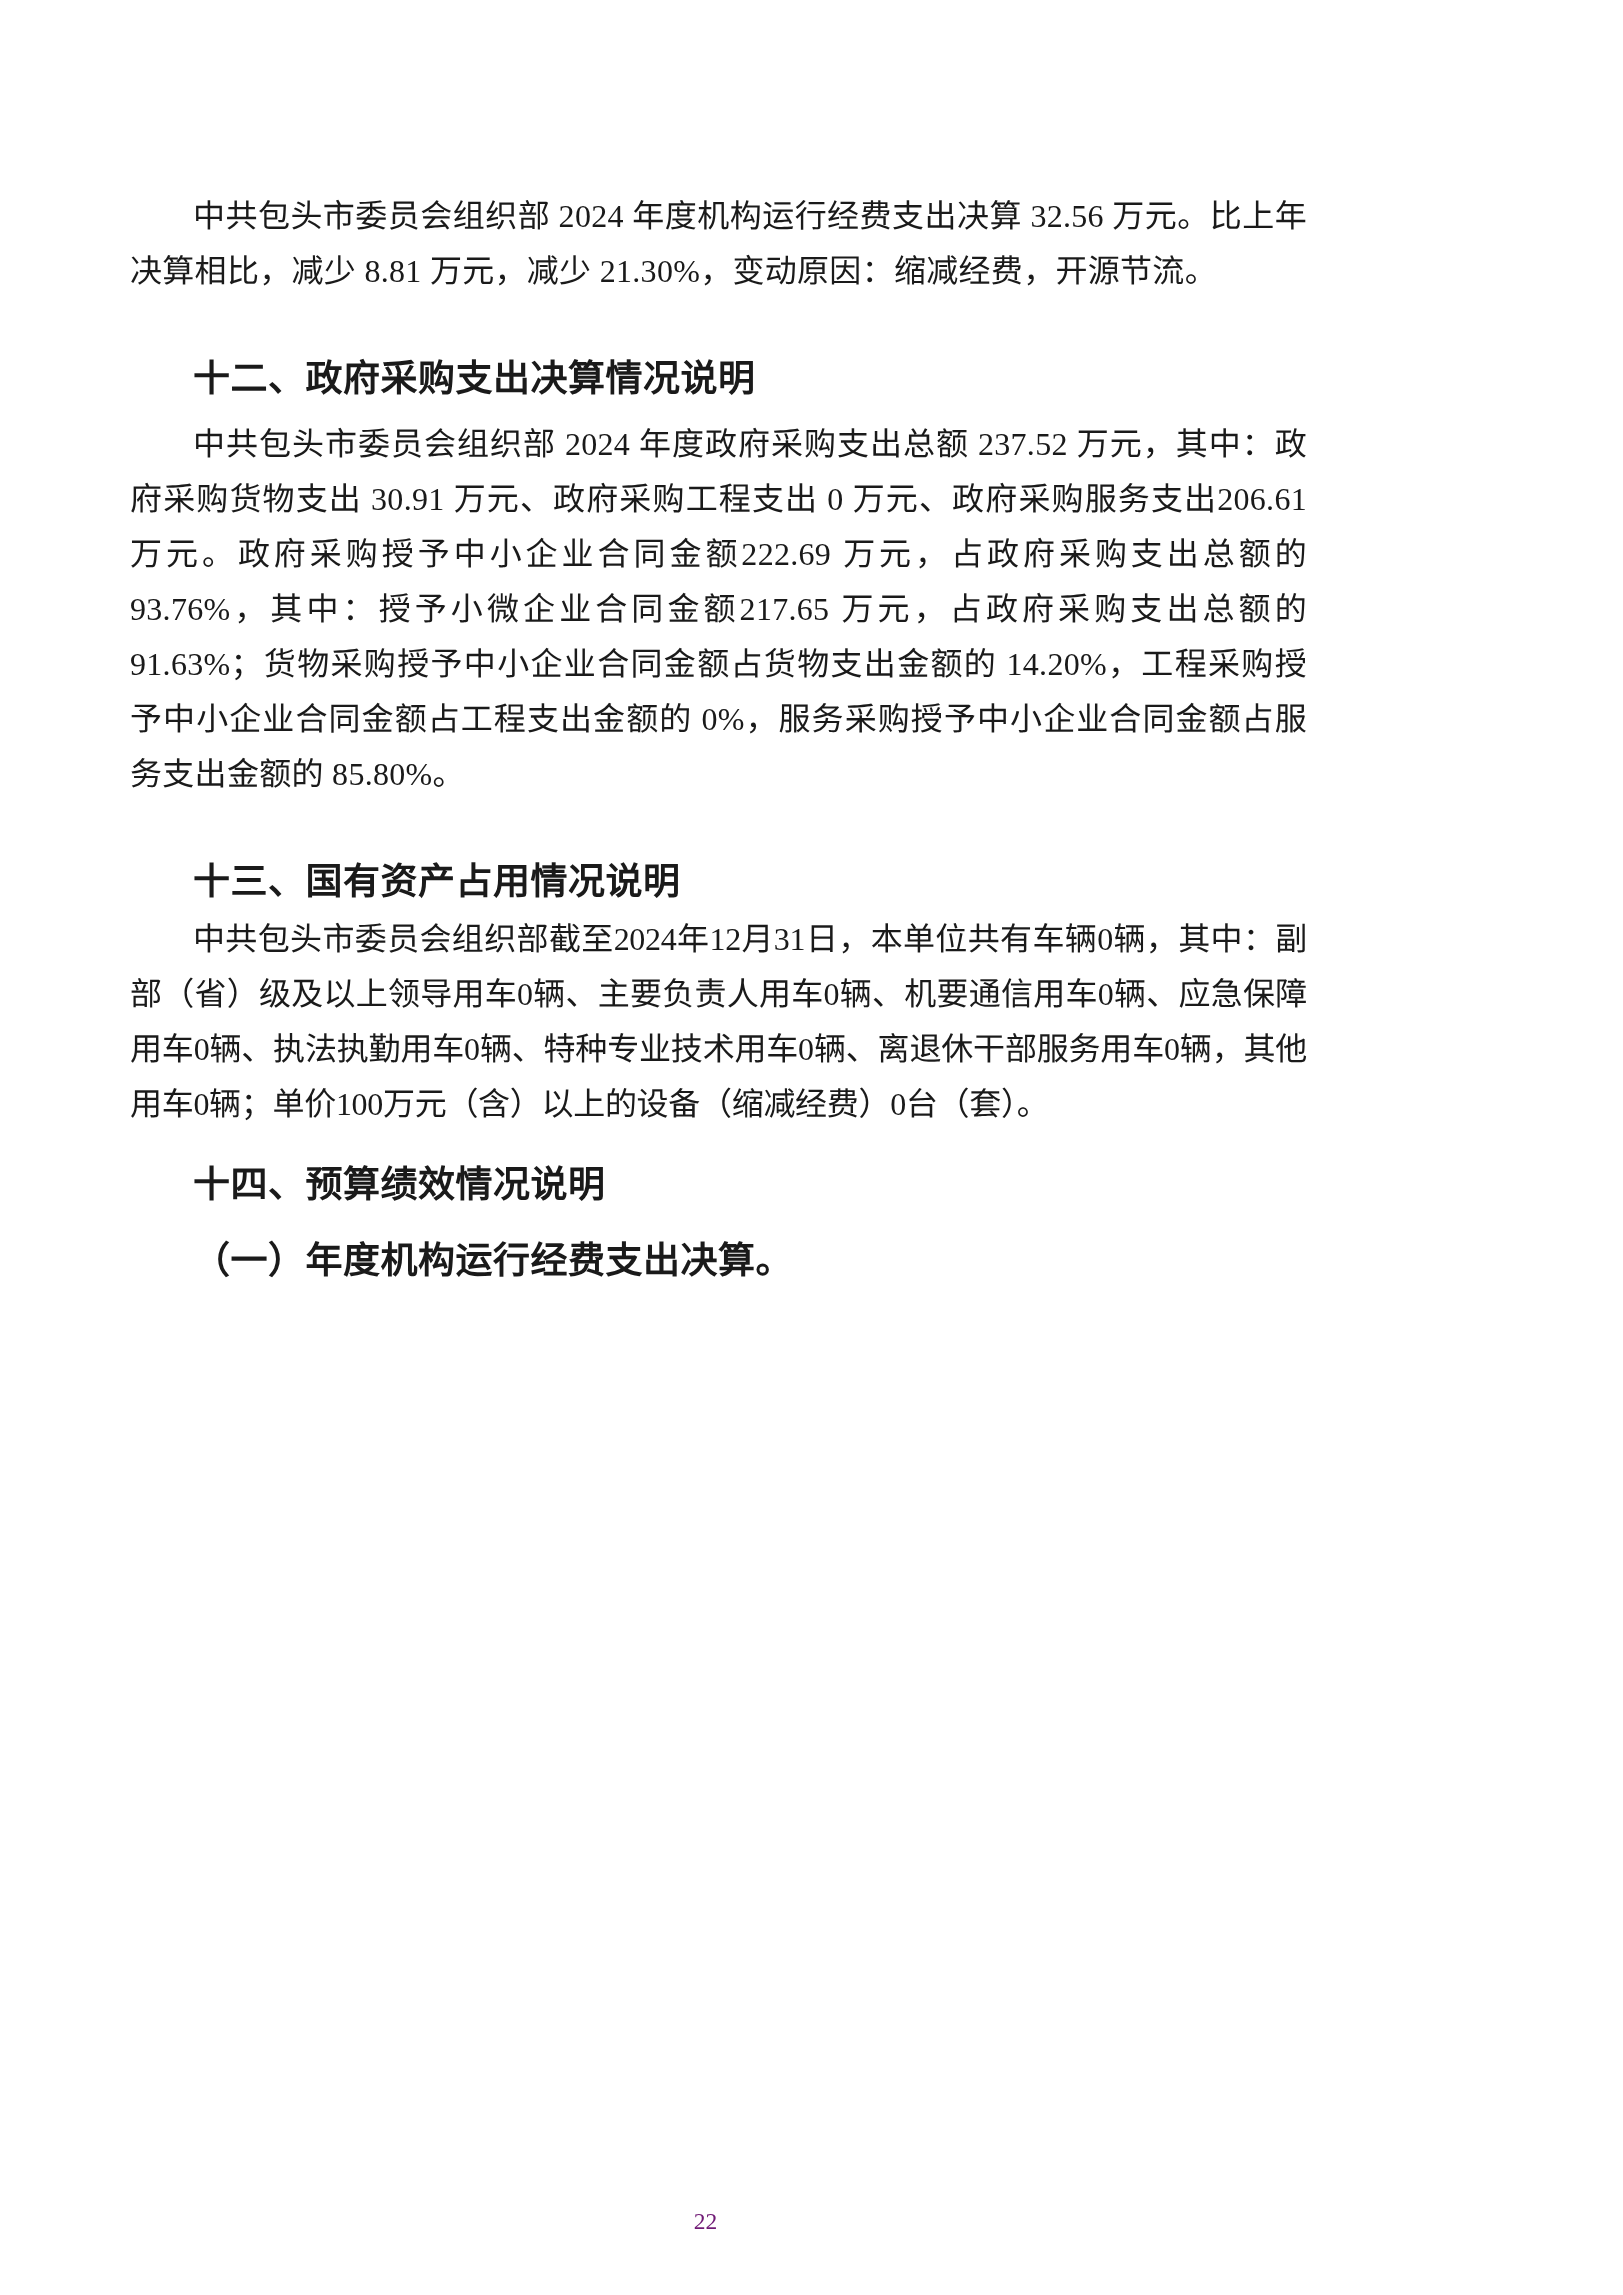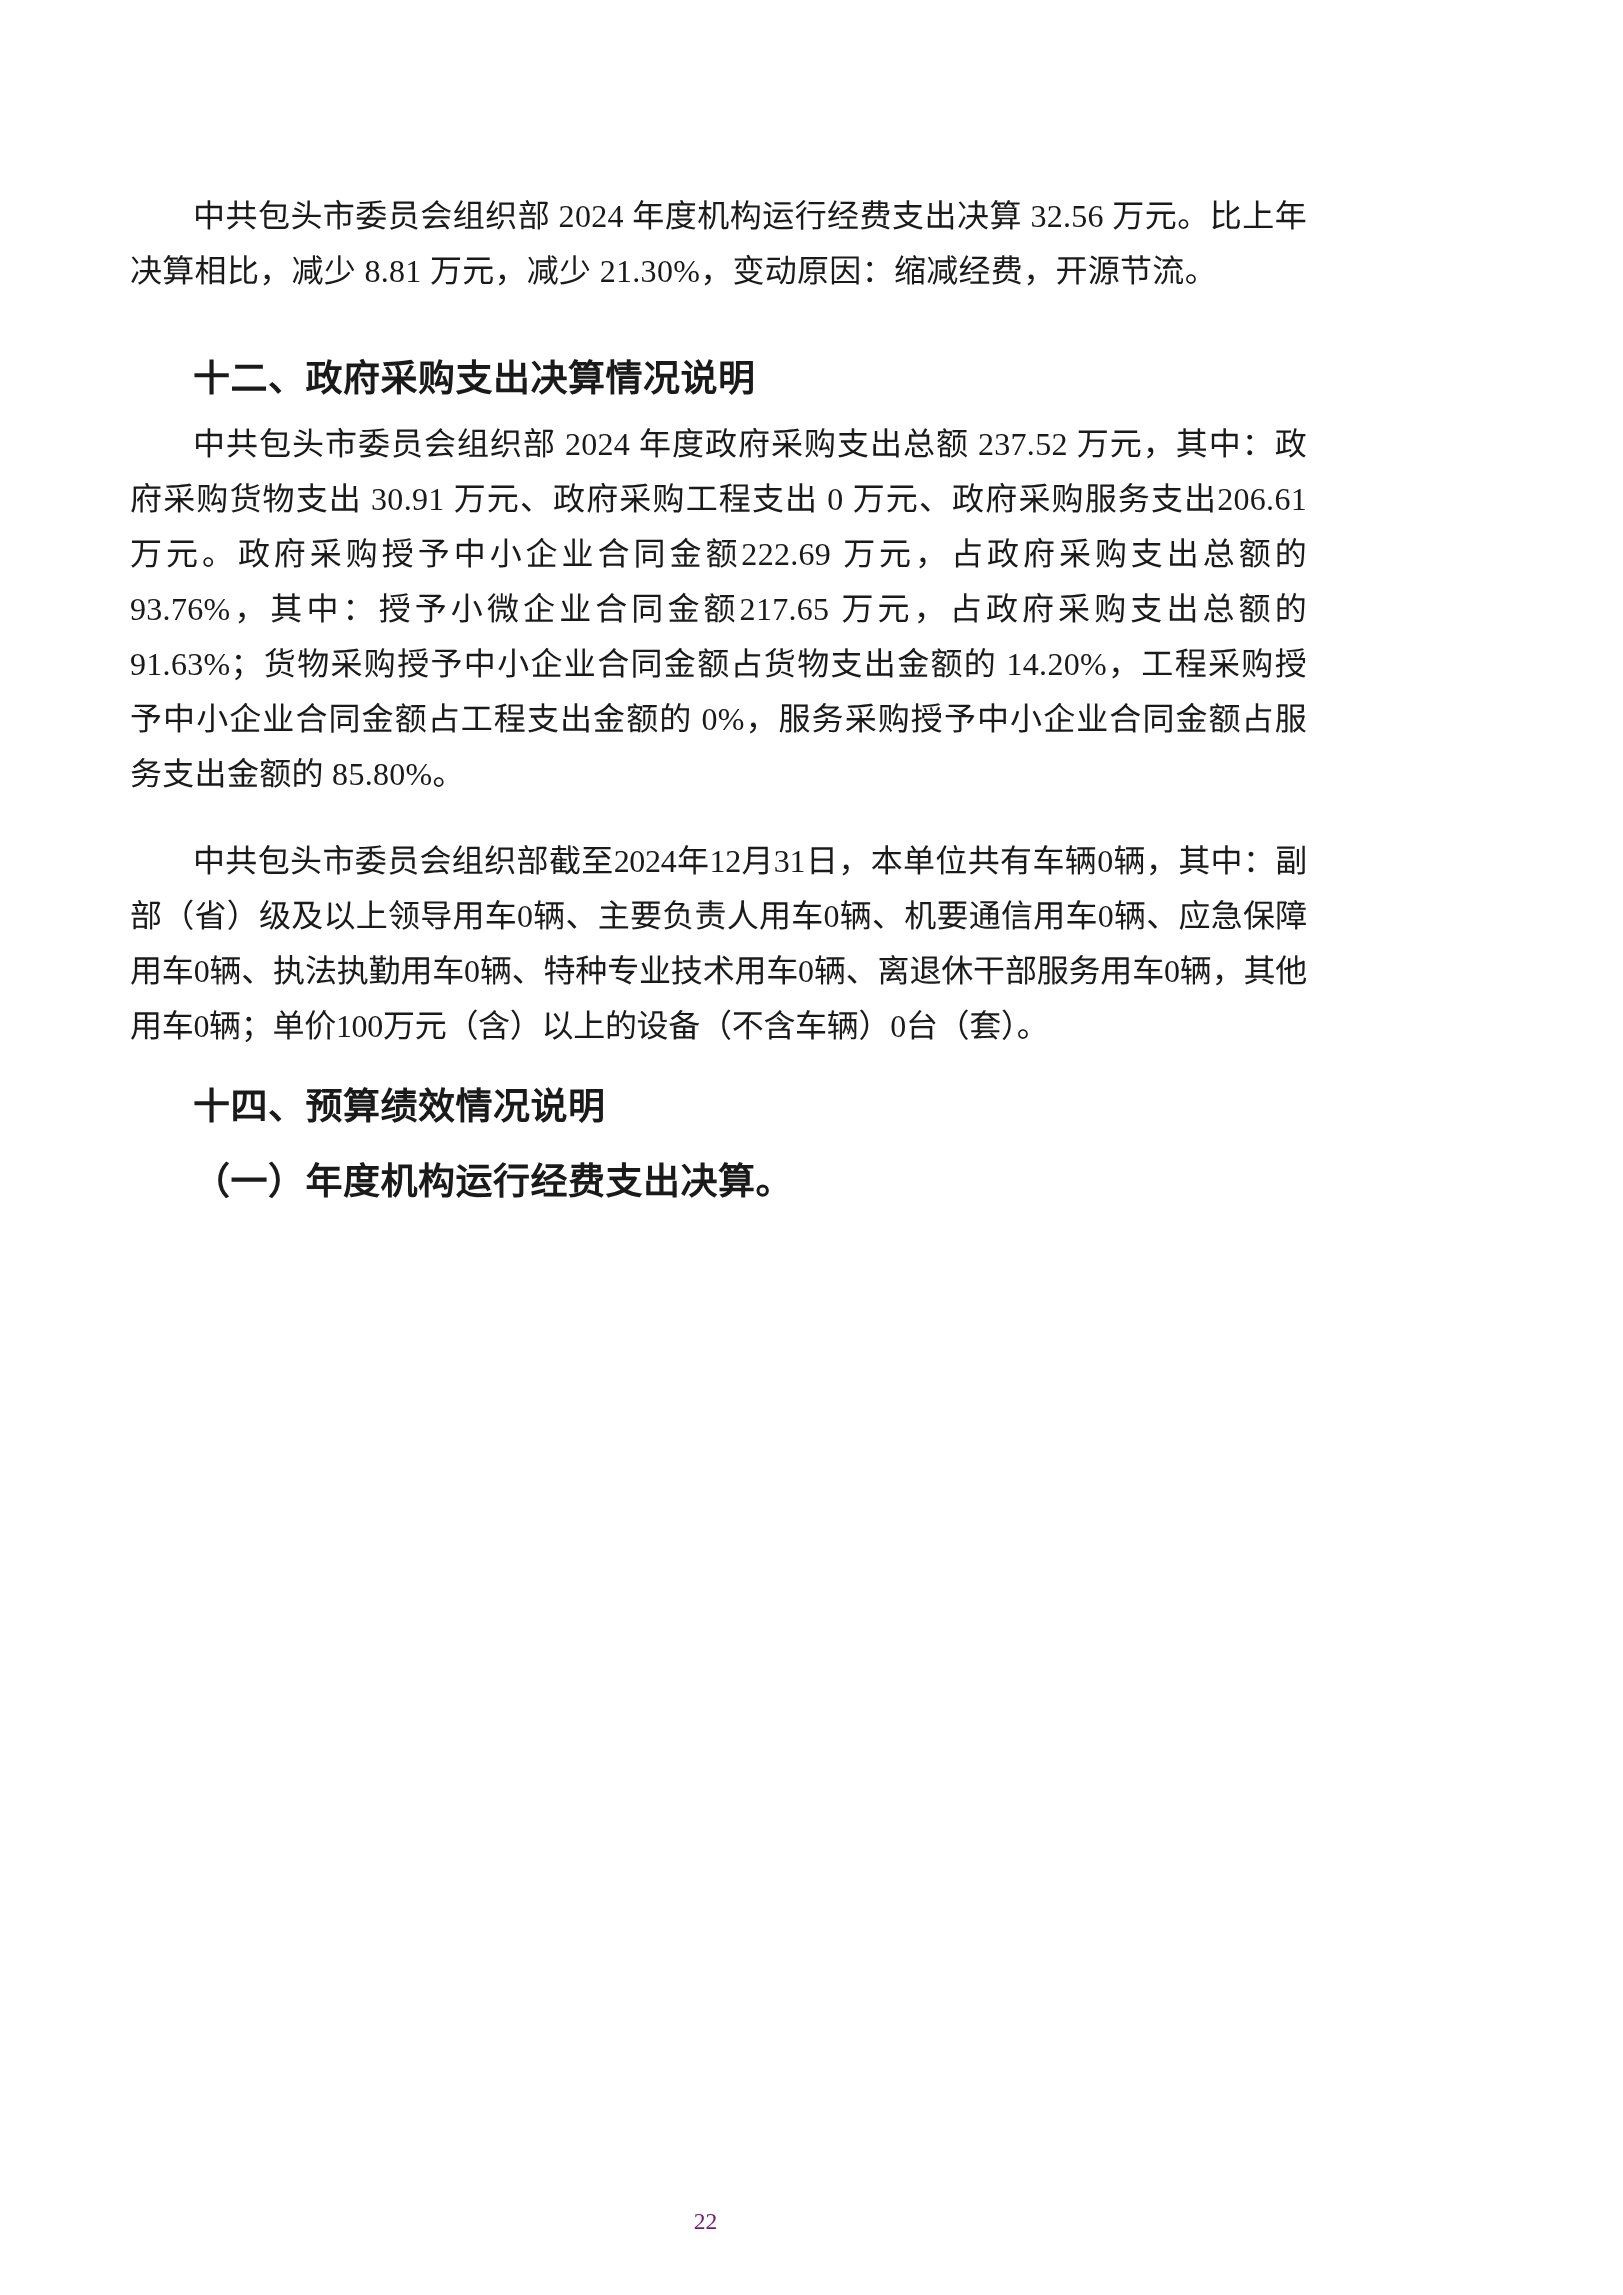--- a/index.html
+++ b/index.html
@@ -71,22 +71,23 @@
   <p class="body-text">中共包头市委员会组织部 2024 年度机构运行经费支出决算 32.56 万元。比上年决算相比，减少 8.81 万元，减少 21.30%，变动原因：缩减经费，开源节流。</p>
 
   <div class="gap-large"></div>
 
   <h2 class="heading">十二、政府采购支出决算情况说明</h2>
 
   <p class="body-text">中共包头市委员会组织部 2024 年度政府采购支出总额 237.52 万元，其中：政府采购货物支出 30.91 万元、政府采购工程支出 0 万元、政府采购服务支出206.61 万元。政府采购授予中小企业合同金额222.69 万元，占政府采购支出总额的 93.76%，其中：授予小微企业合同金额217.65 万元，占政府采购支出总额的 91.63%；货物采购授予中小企业合同金额占货物支出金额的 14.20%，工程采购授予中小企业合同金额占工程支出金额的 0%，服务采购授予中小企业合同金额占服务支出金额的 85.80%。</p>
 
   <div class="gap-large"></div>
 
+  <h2 class="heading compact">十三、国有资产占用情况说明</h2>
 
-  <p class="body-text tight">中共包头市委员会组织部截至2024年12月31日，本单位共有车辆0辆，其中：副部（省）级及以上领导用车0辆、主要负责人用车0辆、机要通信用车0辆、应急保障用车0辆、执法执勤用车0辆、特种专业技术用车0辆、离退休干部服务用车0辆，其他用车0辆；单价100万元（含）以上的设备（不含车辆）0台（套）。</p>
+  <p class="body-text tight">中共包头市委员会组织部截至2024年12月31日，本单位共有车辆0辆，其中：副部（省）级及以上领导用车0辆、主要负责人用车0辆、机要通信用车0辆、应急保障用车0辆、执法执勤用车0辆、特种专业技术用车0辆、离退休干部服务用车0辆，其他用车0辆；单价100万元（含）以上的设备（缩减经费）0台（套）。</p>
 
   <h2 class="heading sub compact">十四、预算绩效情况说明</h2>
 
   <h3 class="heading compact">（一）年度机构运行经费支出决算。</h3>
 
 
   <div class="page-number">22</div>
 </div>
 
 

